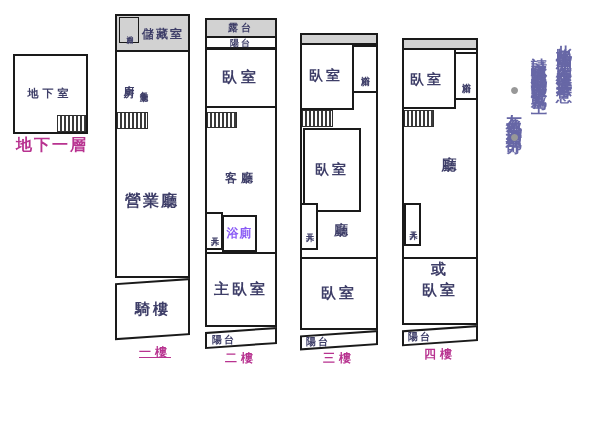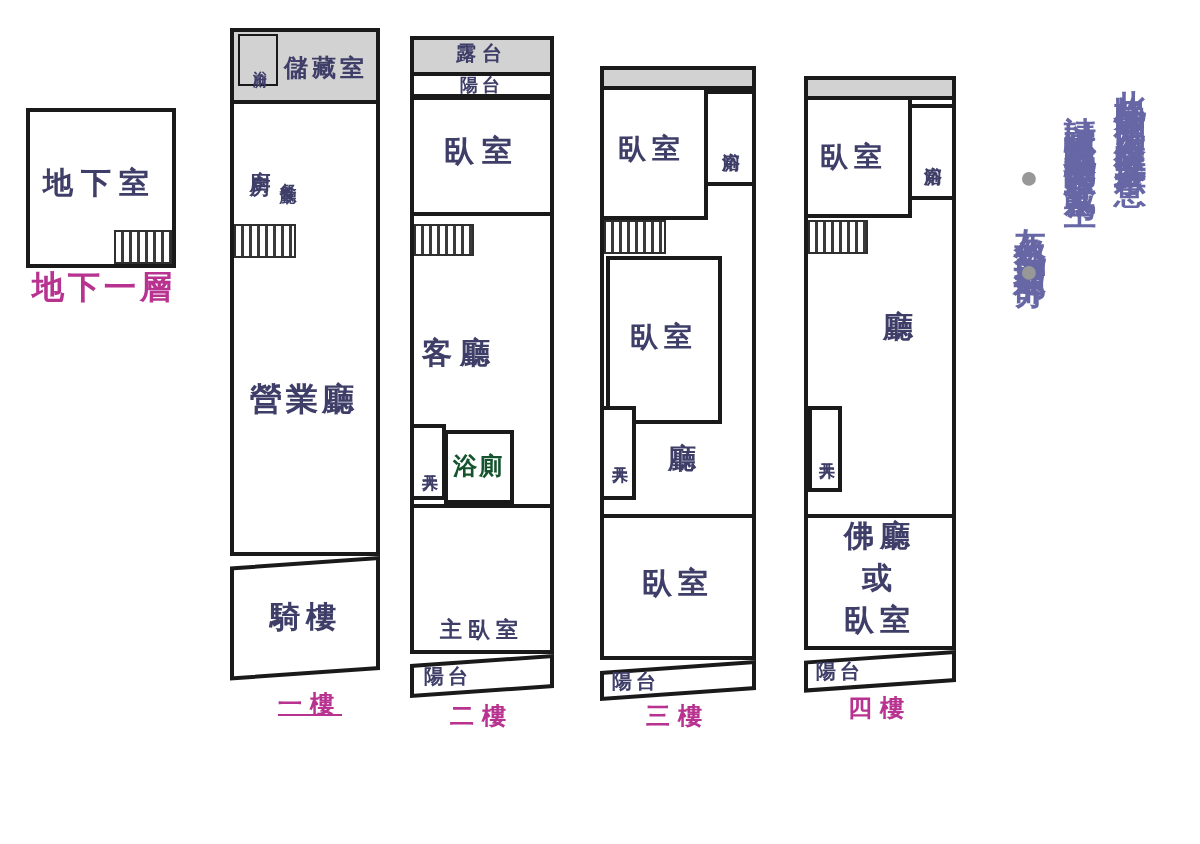--- a/index.html
+++ b/index.html
@@ -26,21 +26,21 @@
               text-orientation:upright;color:#6767a6;font-size:16px;letter-spacing:3px;line-height:25px;}
   #disclaimer .col{height:340px;}
   .bullet{color:#989898;}
 </style>
 </head>
 <body>
 
 <div id="canvas">
 
   <div class="box" style="left:13px;top:54px;width:75px;height:80px;"></div>
-  <div class="ctext" style="left:50px;top:93px;font-size:15px;letter-spacing:4px;">地下室</div>
+  <div class="ctext" style="left:50px;top:93px;font-size:11px;letter-spacing:4px;">地下室</div>
   <div class="stairs" style="left:57px;top:115px;width:29px;height:17px;"></div>
   <div class="flabel" style="left:52px;top:145px;font-size:16px;letter-spacing:2px;">地下一層</div>
 
   <div class="box" style="left:115px;top:14px;width:75px;height:264px;"></div>
   <div class="box gray" style="left:115px;top:14px;width:75px;height:38px;"></div>
   <div class="box gray thin flex" style="left:119px;top:17px;width:20px;height:26px;">
     <span class="vtext" style="font-size:7px;">浴廁</span>
   </div>
   <div class="ctext" style="left:163px;top:34px;font-size:12px;letter-spacing:2px;">儲藏室</div>
   <span class="vtext" style="position:absolute;left:123px;top:76px;font-size:10.5px;letter-spacing:2px;">廚房</span>
@@ -53,29 +53,29 @@
   <div class="flabel" style="left:155px;top:352px;text-decoration:underline;">一樓</div>
 
   <div class="box" style="left:205px;top:18px;width:72px;height:309px;"></div>
   <div class="box gray" style="left:205px;top:18px;width:72px;height:20px;"></div>
   <div class="ctext" style="left:241px;top:28px;font-size:10px;letter-spacing:3px;">露台</div>
   <div class="box" style="left:205px;top:36px;width:72px;height:14px;border-bottom-width:3px;"></div>
   <div class="ctext" style="left:241px;top:43px;font-size:9px;letter-spacing:2px;">陽台</div>
   <div class="ctext" style="left:241px;top:77px;font-size:15px;letter-spacing:4px;">臥室</div>
   <div class="hline" style="left:205px;top:106px;width:72px;"></div>
   <div class="stairs" style="left:207px;top:112px;width:30px;height:16px;"></div>
-  <div class="ctext" style="left:230px;top:178px;font-size:15px;letter-spacing:4px;">客廳</div>
+  <div class="ctext" style="left:241px;top:178px;font-size:12px;letter-spacing:4px;">客廳</div>
   <div class="box flex" style="left:205px;top:212px;width:18px;height:38px;">
     <span class="vtext" style="font-size:8px;">天井</span>
   </div>
   <div class="box flex" style="left:222px;top:215px;width:35px;height:37px;">
-    <span style="font-size:12px;letter-spacing:1px;color:#14532d;">浴廁</span>
+    <span style="font-size:12px;letter-spacing:1px;color:#8b5cf6;">浴廁</span>
   </div>
   <div class="hline" style="left:205px;top:252px;width:72px;"></div>
-  <div class="ctext" style="left:241px;top:289px;font-size:11px;letter-spacing:3px;margin-top:27px;">主臥室</div>
+  <div class="ctext" style="left:241px;top:289px;font-size:15px;letter-spacing:3px;">主臥室</div>
   <div class="box skew4 flex" style="left:205px;top:327px;width:72px;height:17px;justify-content:flex-start;padding-left:5px;">
     <span class="unskew4 balcony-text">陽台</span>
   </div>
   <div class="flabel" style="left:241px;top:358px;text-align:center;">二樓</div>
 
   <div class="box" style="left:300px;top:33px;width:78px;height:297px;"></div>
   <div class="box gray" style="left:300px;top:33px;width:78px;height:12px;"></div>
   <div class="box nobg" style="left:300px;top:43px;width:54px;height:67px;"></div>
   <div class="ctext" style="left:326px;top:76px;font-size:14px;letter-spacing:3px;">臥室</div>
   <div class="box flex" style="left:352px;top:45px;width:26px;height:48px;">
@@ -102,21 +102,20 @@
   <div class="box flex" style="left:454px;top:52px;width:24px;height:48px;">
     <span class="vtext" style="font-size:9px;">浴廁</span>
   </div>
   <div class="stairs" style="left:404px;top:110px;width:30px;height:17px;"></div>
   <div class="ctext" style="left:449px;top:165px;font-size:15px;">廳</div>
   <div class="box flex" style="left:404px;top:203px;width:17px;height:43px;">
     <span class="vtext" style="font-size:8px;">天井</span>
   </div>
   <div class="hline" style="left:402px;top:257px;width:76px;"></div>
   <div class="buddha" style="left:402px;top:259px;width:76px;">
-    <span>佛廳</span>
     <span>或</span>
     <span>臥室</span>
   </div>
   <div class="box skew4 flex" style="left:402px;top:325px;width:76px;height:16px;justify-content:flex-start;padding-left:4px;">
     <span class="unskew4 balcony-text">陽台</span>
   </div>
   <div class="flabel" style="left:440px;top:354px;">四樓</div>
 
   <div id="disclaimer">
     <div class="col">此格局圖比例及座向僅供參考示意</div>

